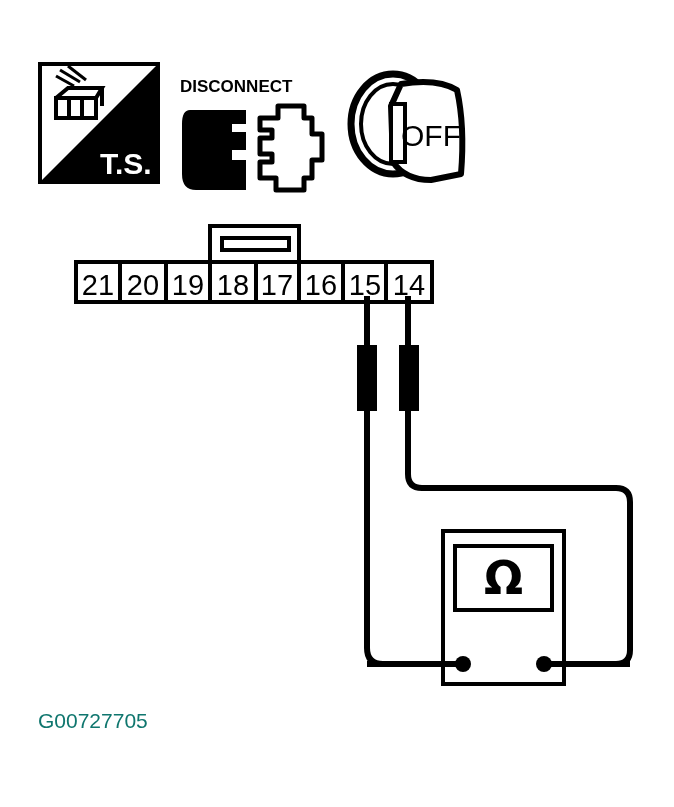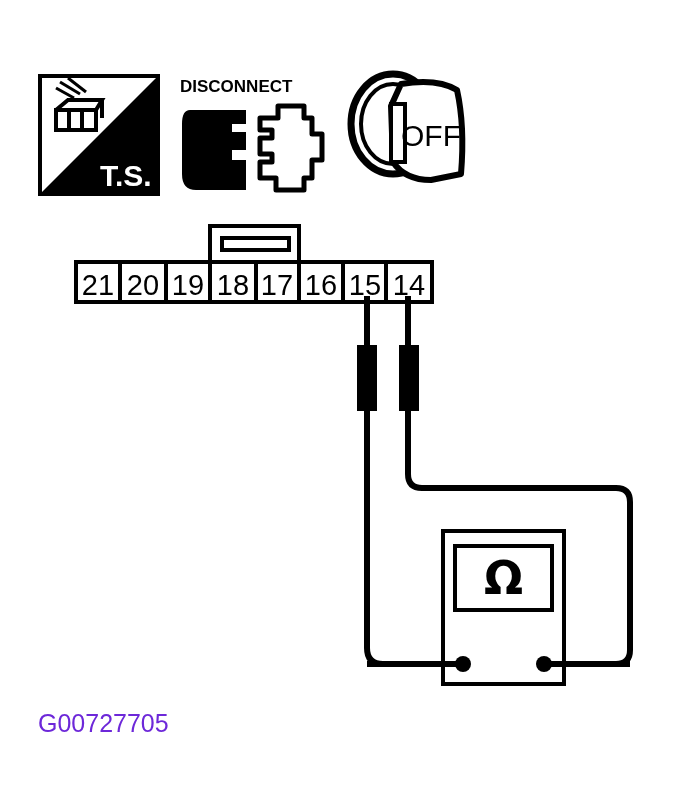--- a/index.html
+++ b/index.html
@@ -1,24 +1,24 @@
 <!DOCTYPE html>
 <html><head>
 <meta charset="utf-8">
 <style>
   html, body { margin: 0; padding: 0; background: #ffffff; }
   body { width: 674px; height: 807px; position: relative; overflow: hidden; font-family: "Liberation Sans", sans-serif; }
   .abs { position: absolute; text-align: right; }
   svg text { font-family: "Liberation Sans", sans-serif; }
-  .caption { left: 38px; top: 709px; font-size: 25px; color: #6d28d9; letter-spacing: 0px; font-family: "Liberation Sans", sans-serif; }
+  .caption { left: 38px; top: 709px; font-size: 21px; color: #0f766e; letter-spacing: 0px; font-family: "Liberation Sans", sans-serif; }
 </style>
 </head>
 <body>
 
-<div class="abs" style="left:38px;top:74px;width:122px;height:122px;">
+<div class="abs" style="left:38px;top:62px;width:122px;height:122px;">
   <svg width="122" height="122" viewBox="0 0 122 122">
     <rect x="2" y="2" width="118" height="118" fill="#fff" stroke="#000" stroke-width="4"></rect>
     <polygon points="120,2 120,120 2,120" fill="#000"></polygon>
 
     <g stroke="#000" stroke-width="4" fill="#fff">
       <rect x="18" y="36" width="40" height="20"></rect>
       <line x1="31" y1="36" x2="31" y2="56"></line>
       <line x1="44" y1="36" x2="44" y2="56"></line>
       <polyline points="18,36 30,26 64,26 58,36" fill="none"></polyline>
       <line x1="64" y1="26" x2="64" y2="44"></line>

